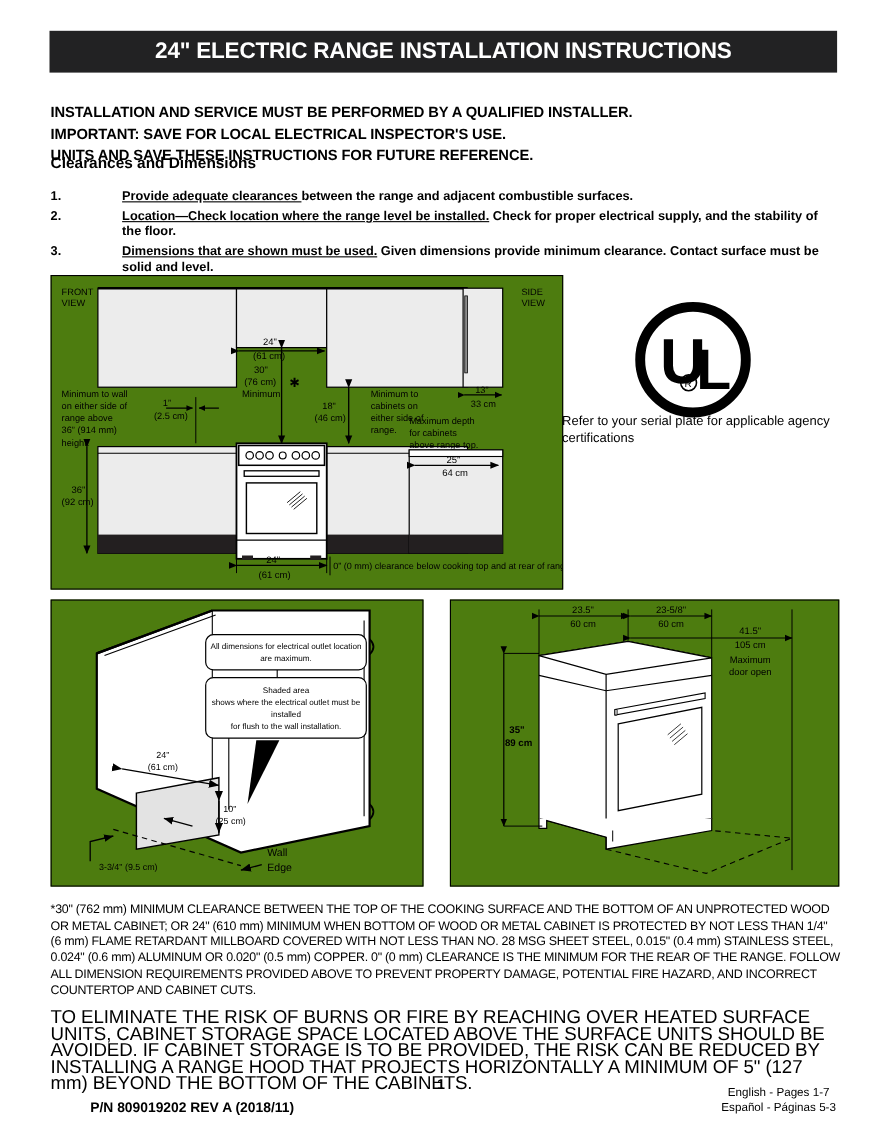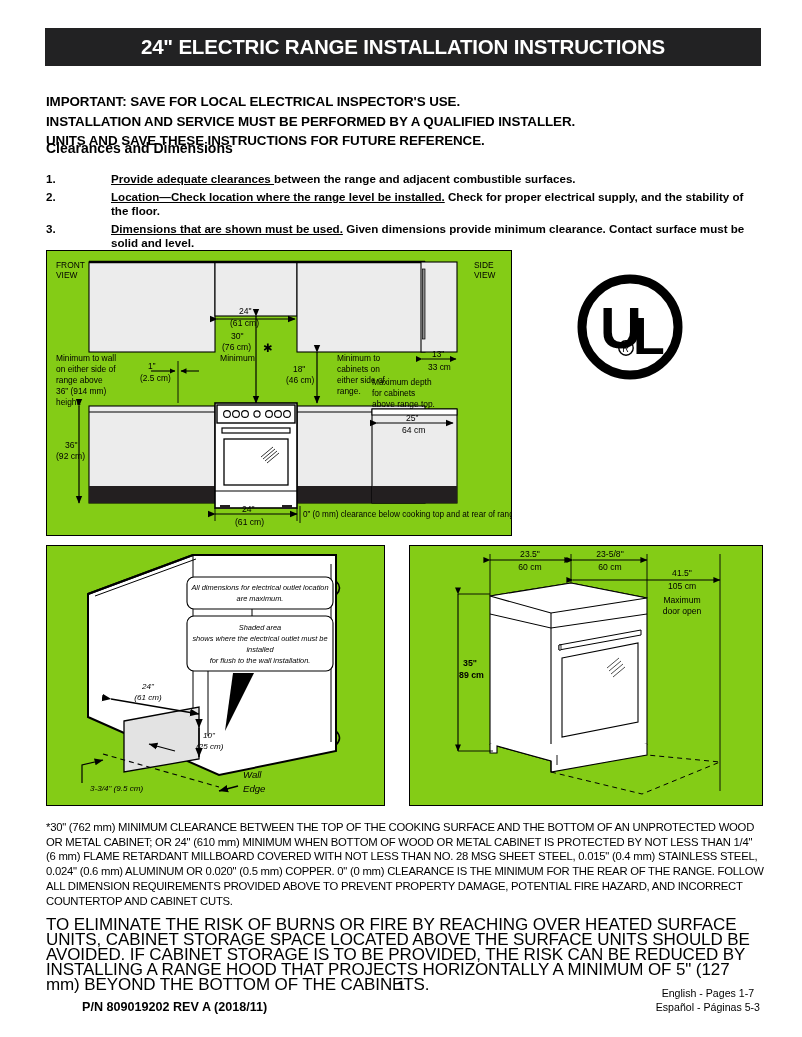--- a/index.html
+++ b/index.html
@@ -17,23 +17,23 @@
   .intro{position:absolute;left:46px;top:92px;width:716px;}
   .intro .l{font-size:13.4px;font-weight:bold;line-height:19.5px;letter-spacing:-0.1px;}
   .sec-head{position:absolute;left:46px;top:140px;font-size:14px;font-weight:bold;}
   .items{position:absolute;left:46px;top:172px;width:716px;font-size:11.6px;font-weight:bold;line-height:14.6px;}
   .item{display:flex;margin-bottom:3px;}
   .item .n{width:17px;flex:0 0 17px;}
   .item .t{flex:1;margin-left:48px;}
   .u{text-decoration:underline;}
 
   
-  .frame{position:absolute;border:1px solid #000;background:#84cc16;}
+  .frame{position:absolute;border:1px solid #000;background:#4d7c0f;}
   #fig1{left:46px;top:250px;width:464px;height:284px;}
-  #fig2{left:46px;top:545px;width:337px;height:259px;font-style:italic;}
+  #fig2{left:46px;top:545px;width:337px;height:259px;}
   #fig3{left:409px;top:545px;width:352px;height:259px;}
 
   .fig-svg{position:absolute;left:0;top:0;}
 
   
   .ul-wrap{position:absolute;left:570px;top:272px;width:120px;height:110px;}
   .ul-note{position:absolute;left:511px;top:375px;width:255px;font-size:11.8px;line-height:15.5px;}
 
   
   .legal{position:absolute;left:46px;top:820px;width:718px;
@@ -50,22 +50,22 @@
 </head>
 <body>
 
 <div class="page">
 
   <div class="title-bar">
     <span>24" ELECTRIC RANGE INSTALLATION INSTRUCTIONS</span>
   </div>
 
   <div class="intro">
+    <div class="l">INSTALLATION AND SERVICE MUST BE PERFORMED BY A QUALIFIED INSTALLER.</div>
     <div class="l">IMPORTANT: SAVE FOR LOCAL ELECTRICAL INSPECTOR'S USE.</div>
-    <div class="l">INSTALLATION AND SERVICE MUST BE PERFORMED BY A QUALIFIED INSTALLER.</div>
     <div class="l">UNITS AND SAVE THESE INSTRUCTIONS FOR FUTURE REFERENCE.</div>
   </div>
 
   <div class="sec-head">Clearances and Dimensions</div>
 
   <div class="items">
     <div class="item">
       <div class="n">1.</div>
       <div class="t"><span class="u">Provide adequate clearances </span><span>between the range and adjacent combustible surfaces.</span></div>
     </div>
@@ -203,20 +203,21 @@
 
   <div class="ul-wrap">
     <svg width="120" height="110" viewBox="0 0 120 110">
       <circle cx="60" cy="55" r="48" fill="none" stroke="#000" stroke-width="9"></circle>
       <text x="30" y="76" font-size="58" font-weight="bold" font-family="'Liberation Serif',serif">U</text>
       <text x="63" y="82" font-size="52" font-weight="bold" font-family="'Liberation Serif',serif">L</text>
       <circle cx="56" cy="76" r="7.2" fill="none" stroke="#000" stroke-width="1.4"></circle>
       <text x="52.2" y="79.8" font-size="9" font-family="'Liberation Serif',serif">R</text>
     </svg>
   </div>
+  <div class="ul-note">Refer to your serial plate for applicable agency certifications</div>
 
   <div class="frame" id="fig2">
     <svg class="fig-svg" width="337" height="259" viewBox="0 0 337 259">
       <defs>
         <marker id="ah2" markerWidth="8" markerHeight="8" refX="7" refY="3.3" orient="auto">
           <path d="M0,0.4 L7.2,3.3 L0,6.2 z" fill="#000"></path>
         </marker>
       </defs>
 
       <path d="M41,48 L146,9 L289,9 L289,205 L172,229 L41,171 z" fill="#fff" stroke="#000" stroke-width="2"></path>

